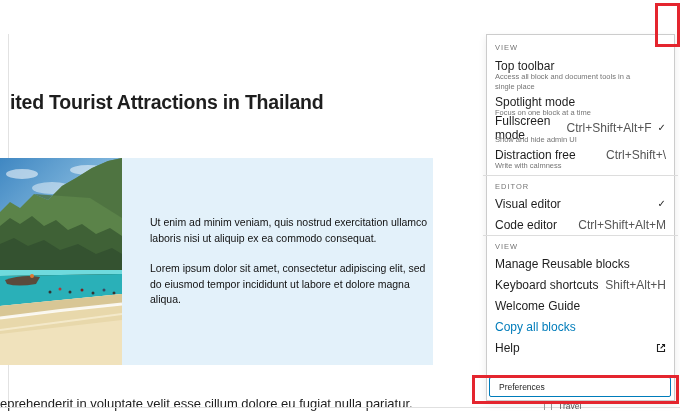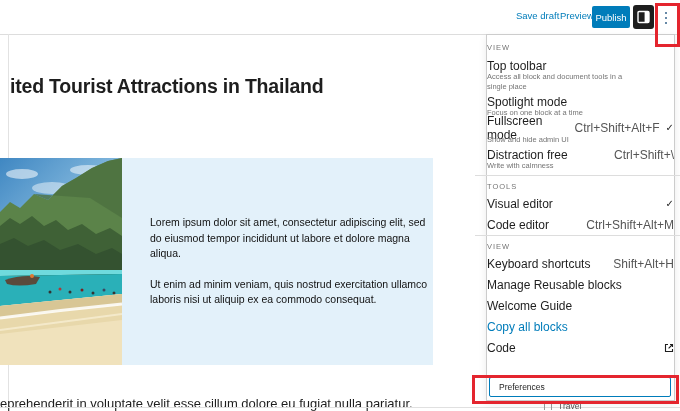--- a/index.html
+++ b/index.html
@@ -21,39 +21,39 @@
                 flex-direction:column;align-items:center;justify-content:center;gap:2.5px;}
   .ellipsis-btn i{width:2.6px;height:2.6px;border-radius:50%;background:#35628a;}
 
   
   .annot{position:absolute;border:3px solid #e4252e;box-sizing:border-box;z-index:40;}
   .annot-ellipsis{left:655px;top:3px;width:25px;height:44px;}
   .annot-preferences{left:472px;top:375px;width:207px;height:29px;}
 
   
   .canvas-edge{position:absolute;left:8px;top:34px;width:1px;height:374px;background:#e2e2e2;}
-  .post-title{position:absolute;left:10px;top:62px;font-size:19.5px;font-weight:bold;
+  .post-title{position:absolute;left:10px;top:78px;font-size:19.5px;font-weight:bold;
               letter-spacing:-0.2px;color:#1e1e1e;white-space:nowrap;}
   .media-text{position:absolute;left:0;top:158px;width:433px;height:207px;display:flex;}
   .media-img{width:122px;height:207px;flex:none;}
   .media-body{flex:1;background:#e3f1fa;display:flex;flex-direction:column;justify-content:center;
               padding-left:28px;box-sizing:border-box;}
   .media-body p{margin:0;width:282px;font-size:10.5px;line-height:15.5px;color:#111;}
   .media-body p + p{margin-top:15px;}
   .bottom-par{position:absolute;left:0;top:383px;width:420px;font-size:13px;color:#1e1e1e;
               white-space:nowrap;}
   .bottom-hairline{position:absolute;left:0;top:407px;width:680px;height:1px;background:#e0e0e0;}
   .travel-frag{position:absolute;left:544px;top:401px;display:flex;align-items:center;gap:6px;
                z-index:1;}
   .travel-frag i{width:1px;height:8px;background:#9a9a9a;}
   .travel-frag span{font-size:8.5px;color:#555;}
 
   
   .menu{position:absolute;left:486px;top:34px;width:189px;height:367px;background:#fff;
-        border:1px solid #ccc;box-sizing:border-box;z-index:10;padding:6px 0;
+        border:1px solid #ccc;box-sizing:border-box;z-index:10;padding:6px 8px;
         box-shadow:0 3px 8px rgba(0,0,0,.08);}
   .sec-title{font-size:7.5px;letter-spacing:1px;color:#757575;margin:2px 0 8px;}
   .sec-title.later{margin-top:0;}
   .mi{margin-bottom:5px;cursor:pointer;}
   .mi-row{display:flex;align-items:center;justify-content:space-between;height:11px;}
   .mi-label{font-size:12px;color:#1e1e1e;}
   .mi-label.blue{color:#007cba;}
   .mi-right{display:flex;align-items:center;gap:6px;}
   .mi-shortcut{font-size:12px;color:#555;}
   .mi-check{font-size:10px;color:#1e1e1e;line-height:10px;}
@@ -64,36 +64,20 @@
   .pref-box{position:absolute;left:2px;right:3px;bottom:3px;height:20px;border:1.5px solid #007cba;
             border-radius:2px;display:flex;align-items:center;padding-left:9px;box-sizing:border-box;
             background:#fff;}
   .pref-box span{font-size:8.5px;color:#1e1e1e;}
 </style>
 </head>
 <body>
 
 <div class="stage">
 
-  <div class="topbar">
-    <span class="link-btn save-draft">Save draft</span>
-    <span class="link-btn preview">Preview</span>
-    <button class="publish-btn">Publish</button>
-    <div class="settings-btn">
-      <svg width="13" height="14" viewBox="0 0 13 14">
-        <rect x="1" y="1.5" width="11" height="11" rx="1.2" fill="none" stroke="#fff" stroke-width="1.4"></rect>
-        <rect x="7.6" y="1.5" width="4.4" height="11" fill="#fff"></rect>
-      </svg>
-    </div>
-    <div class="ellipsis-btn">
-      <i></i>
-      <i></i>
-      <i></i>
-    </div>
-  </div>
 
   <div class="annot annot-ellipsis"></div>
 
   <div class="canvas-edge"></div>
 
   <h1 class="post-title">ited Tourist Attractions in Thailand</h1>
 
   <div class="media-text">
     <div class="media-img">
       <svg width="122" height="207" viewBox="0 0 122 207" preserveAspectRatio="none">
@@ -130,22 +114,22 @@
         <circle cx="114" cy="135" r="1.5" fill="#333"></circle>
 
         <path d="M0,148 L122,136 L122,207 L0,207 Z" fill="#e8d8ab"></path>
         <path d="M0,148 L122,136 L122,146 L0,160 Z" fill="#d8c695"></path>
         <path d="M0,160 Q60,152 122,146" fill="none" stroke="#ffffff" stroke-width="3" opacity="0.85"></path>
         <path d="M0,172 Q62,164 122,156" fill="none" stroke="#f6edd2" stroke-width="2" opacity="0.8"></path>
         <path d="M0,176 L122,162 L122,207 L0,207 Z" fill="#f0e2bc"></path>
       </svg>
     </div>
     <div class="media-body">
+      <p>Ut enim ad minim veniam, quis nostrud exercitation ullamco laboris nisi ut aliquip ex ea commodo consequat.</p>
       <p>Lorem ipsum dolor sit amet, consectetur adipiscing elit, sed do eiusmod tempor incididunt ut labore et dolore magna aliqua.</p>
-      <p>Ut enim ad minim veniam, quis nostrud exercitation ullamco laboris nisi ut aliquip ex ea commodo consequat.</p>
     </div>
   </div>
 
   <p class="bottom-par">eprehenderit in voluptate velit esse cillum dolore eu fugiat nulla pariatur.</p>
 
   <div class="bottom-hairline"></div>
 
   <div class="travel-frag">
     <i></i>
     <i></i>
@@ -186,21 +170,21 @@
         <span class="mi-label">Distraction free</span>
         <span class="mi-right">
           <span class="mi-shortcut">Ctrl+Shift+\</span>
         </span>
       </div>
       <div class="mi-desc">Write with calmness</div>
     </div>
 
     <hr>
 
-    <div class="sec-title later">TOOLS</div>
+    <div class="sec-title later">EDITOR</div>
 
     <div class="mi simple">
       <div class="mi-row">
         <span class="mi-label">Visual editor</span>
         <span class="mi-right">
           <span class="mi-check">✓</span>
         </span>
       </div>
     </div>
 
@@ -212,48 +196,48 @@
         </span>
       </div>
     </div>
 
     <hr>
 
     <div class="sec-title later">VIEW</div>
 
     <div class="mi simple">
       <div class="mi-row">
+        <span class="mi-label">Manage Reusable blocks</span>
+      </div>
+    </div>
+
+    <div class="mi simple">
+      <div class="mi-row">
         <span class="mi-label">Keyboard shortcuts</span>
         <span class="mi-right">
           <span class="mi-shortcut">Shift+Alt+H</span>
         </span>
       </div>
     </div>
 
     <div class="mi simple">
       <div class="mi-row">
-        <span class="mi-label">Manage Reusable blocks</span>
-      </div>
-    </div>
-
-    <div class="mi simple">
-      <div class="mi-row">
         <span class="mi-label">Welcome Guide</span>
       </div>
     </div>
 
     <div class="mi simple">
       <div class="mi-row">
         <span class="mi-label blue">Copy all blocks</span>
       </div>
     </div>
 
     <div class="mi simple">
       <div class="mi-row">
-        <span class="mi-label">Code</span>
+        <span class="mi-label">Help</span>
         <span class="mi-right">
           <svg width="10" height="10" viewBox="0 0 10 10">
             <path d="M4,1.5 H1.5 V8.5 H8.5 V6" fill="none" stroke="#1e1e1e" stroke-width="1.1"></path>
             <path d="M6,1.5 H8.5 V4 M8.5,1.5 L4.6,5.4" fill="none" stroke="#1e1e1e" stroke-width="1.1"></path>
           </svg>
         </span>
       </div>
     </div>
 
     <div class="pref-box">

